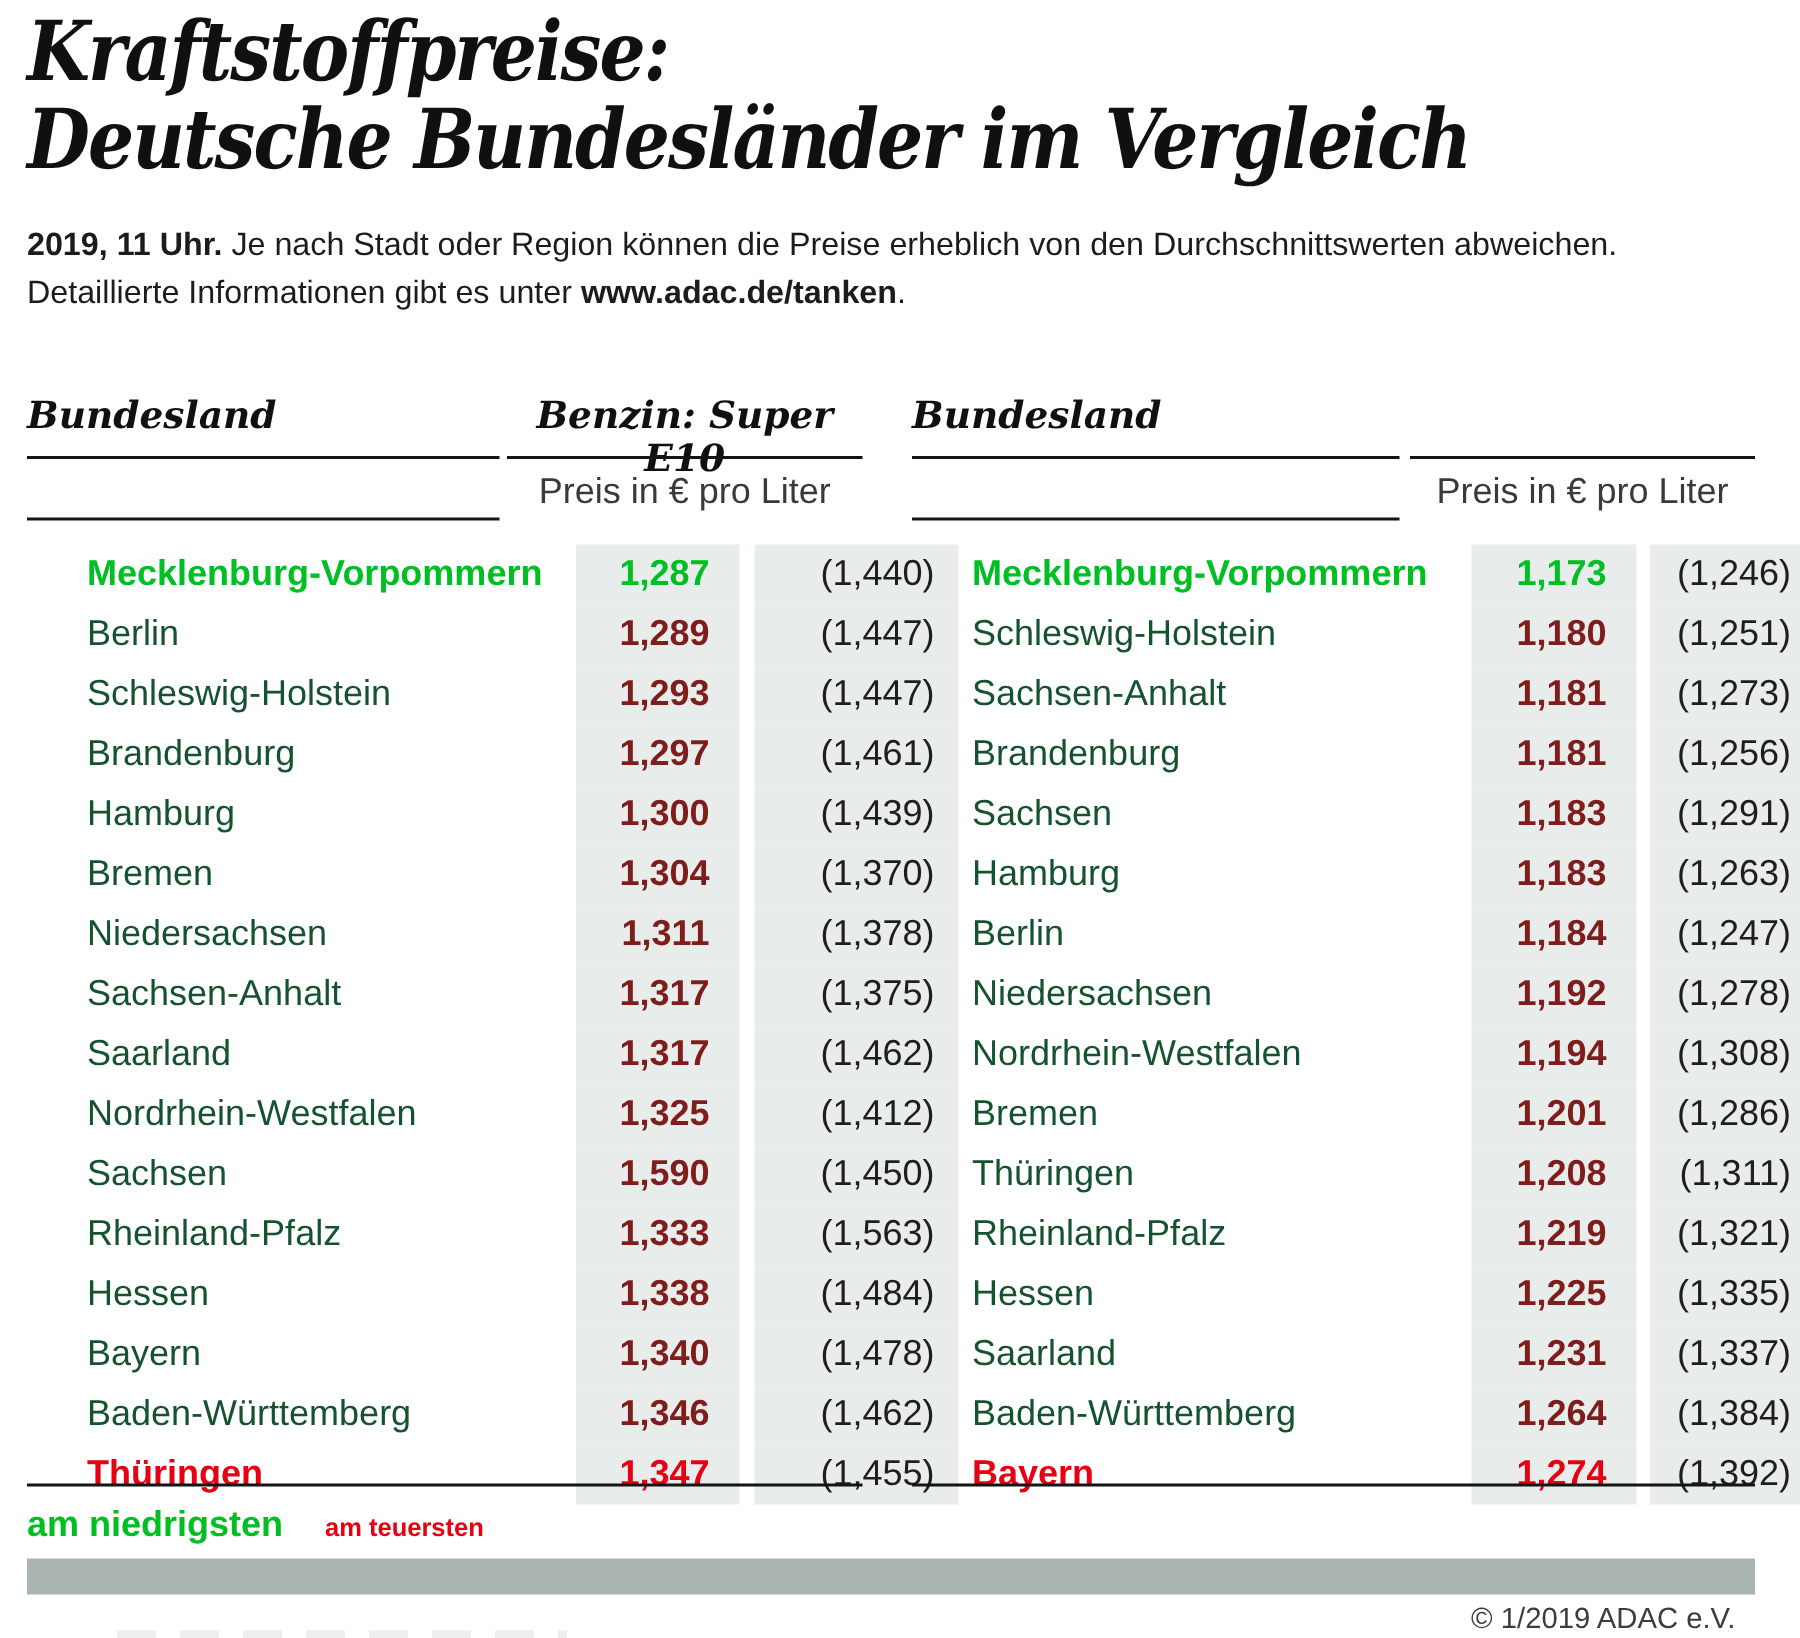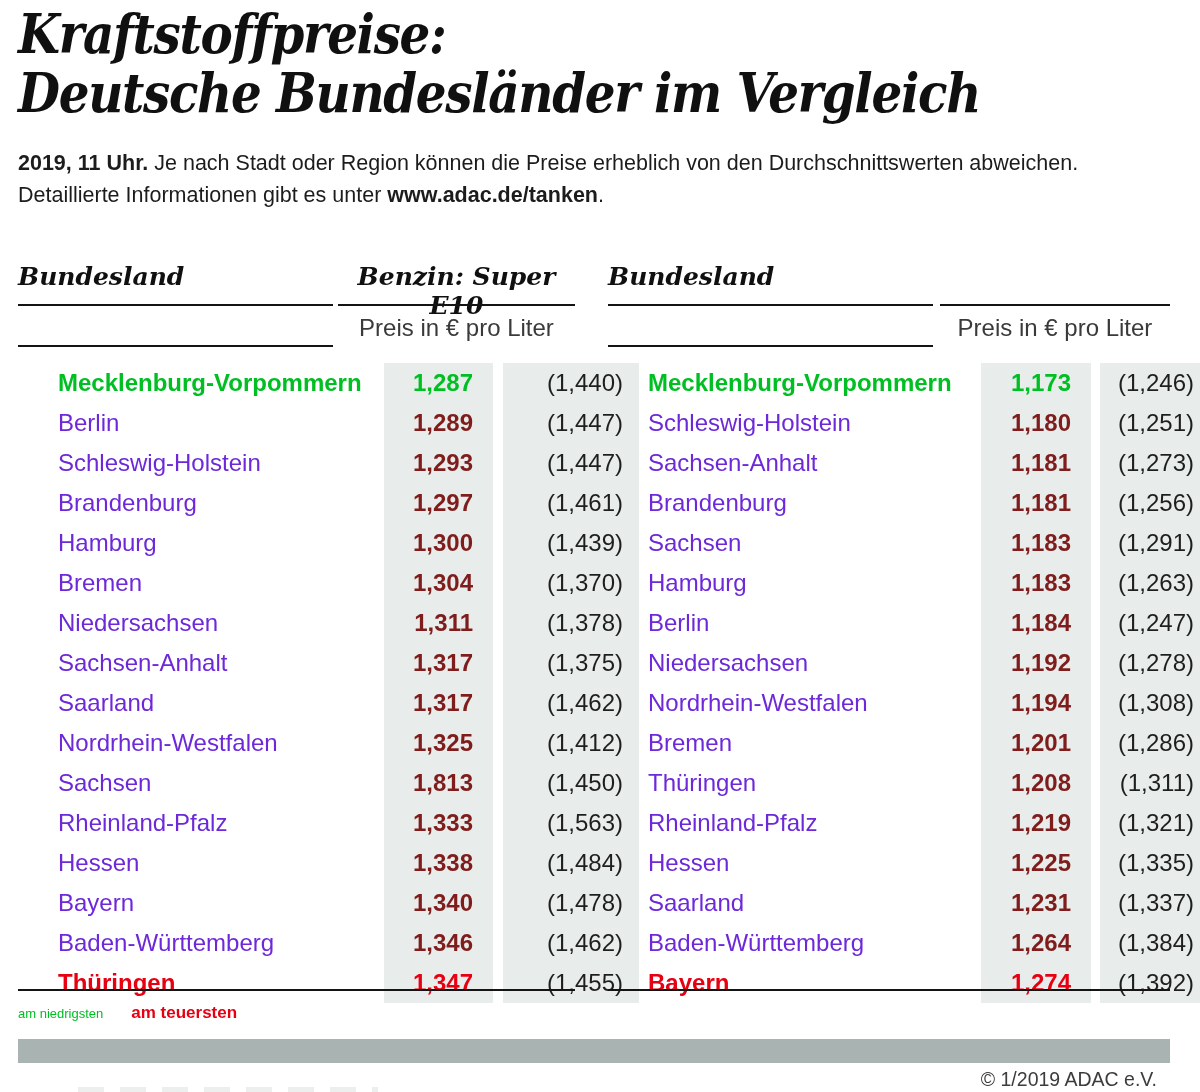--- a/index.html
+++ b/index.html
@@ -40,34 +40,34 @@
   #table-diesel .rule-name-bottom{top:87px;left:0;width:325px;}
   #table-diesel .rule-bottom{top:731px;left:0;width:562px;}
 
   .th-unit{position:absolute;top:55px;font-size:24px;line-height:30px;color:#3a3a3a;text-align:center;}
   #table-benzin .th-unit{left:320px;width:237px;}
   #table-diesel .th-unit{left:332px;width:230px;}
 
   .tbody{position:absolute;top:105px;left:0;right:0;margin-left:40px;}
   .row{position:relative;height:40px;}
   .cell{position:absolute;top:0;height:40px;line-height:40px;box-sizing:border-box;}
-  .name{left:0;font-size:24px;color:#6d28d9;white-space:nowrap;}
+  .name{left:0;font-size:24px;color:#14532d;white-space:nowrap;}
   .price{font-weight:bold;font-size:24px;text-align:right;background:var(--cellbg);color:#7f1d1d;}
   .prev{text-align:right;font-size:24px;background:var(--cellbg);color:#1e1e1e;}
   #table-benzin .name{width:315px;}
   #table-benzin .price{left:326px;width:109px;padding-right:20px;}
   #table-benzin .prev{left:445px;width:136px;padding-right:16px;}
   #table-diesel .name{width:325px;}
   #table-diesel .price{left:333px;width:110px;padding-right:20px;}
   #table-diesel .prev{left:452px;width:110px;padding-right:16px;}
   .hl-lowest{color:var(--green) !important;font-weight:bold;}
   .hl-highest{color:var(--red) !important;font-weight:bold;}
 
   .legend{position:absolute;left:18px;top:1003px;display:flex;gap:28px;align-items:baseline;}
-  .legend-lowest{color:var(--green);font-weight:normal;font-size:13px;}
+  .legend-lowest{color:var(--green);font-weight:bold;font-size:24px;}
   .legend-highest{color:var(--red);font-weight:bold;font-size:17px;}
   .legend-note{font-size:21px;color:#242424;}
 
   .gray-bar{position:absolute;left:18px;top:1039px;width:1152px;height:24px;background:var(--bar);}
   .copyright{position:absolute;top:1068px;right:43px;font-size:19.5px;color:#3c3c3c;}
   .clipped-artifact{
     position:absolute;left:78px;top:1087px;width:300px;height:5px;opacity:.55;
     background:repeating-linear-gradient(90deg,#dde1df 0 26px,transparent 26px 42px);
   }
 </style>
@@ -137,21 +137,21 @@
         <div class="cell price">1,317</div>
         <div class="cell prev">(1,462)</div>
       </div>
       <div class="row">
         <div class="cell name">Nordrhein-Westfalen</div>
         <div class="cell price">1,325</div>
         <div class="cell prev">(1,412)</div>
       </div>
       <div class="row">
         <div class="cell name">Sachsen</div>
-        <div class="cell price">1,813</div>
+        <div class="cell price">1,590</div>
         <div class="cell prev">(1,450)</div>
       </div>
       <div class="row">
         <div class="cell name">Rheinland-Pfalz</div>
         <div class="cell price">1,333</div>
         <div class="cell prev">(1,563)</div>
       </div>
       <div class="row">
         <div class="cell name">Hessen</div>
         <div class="cell price">1,338</div>

